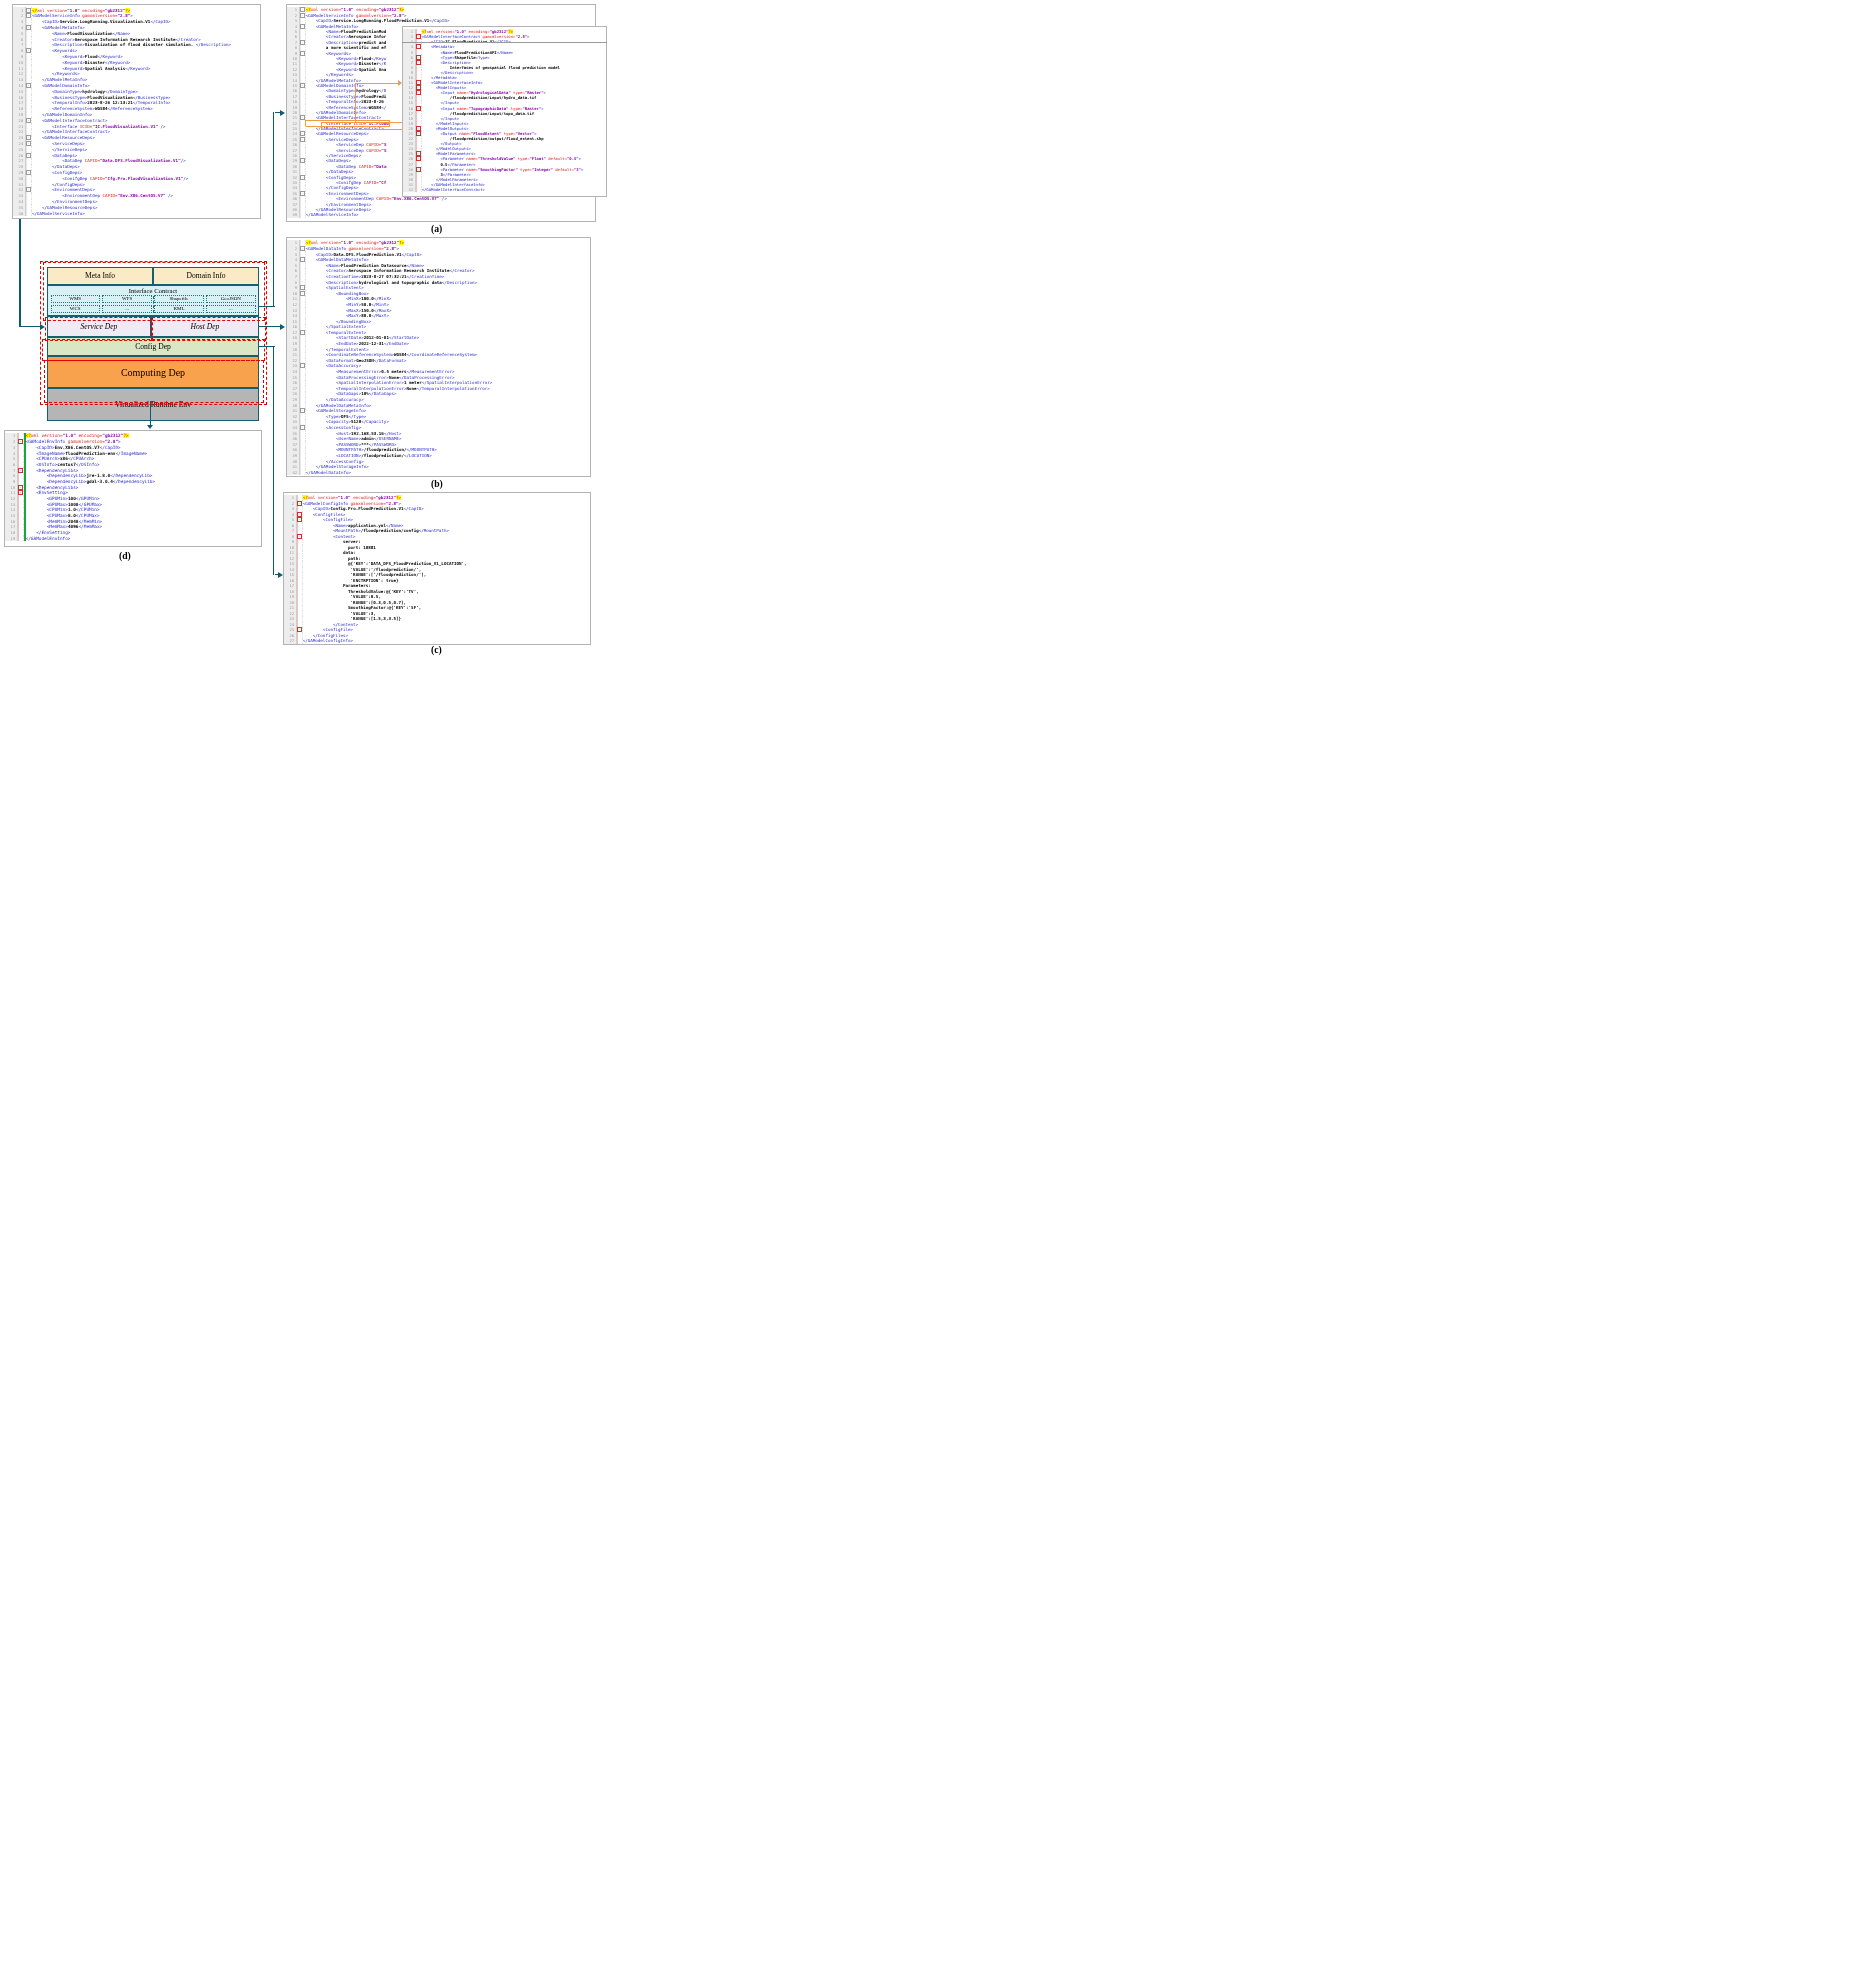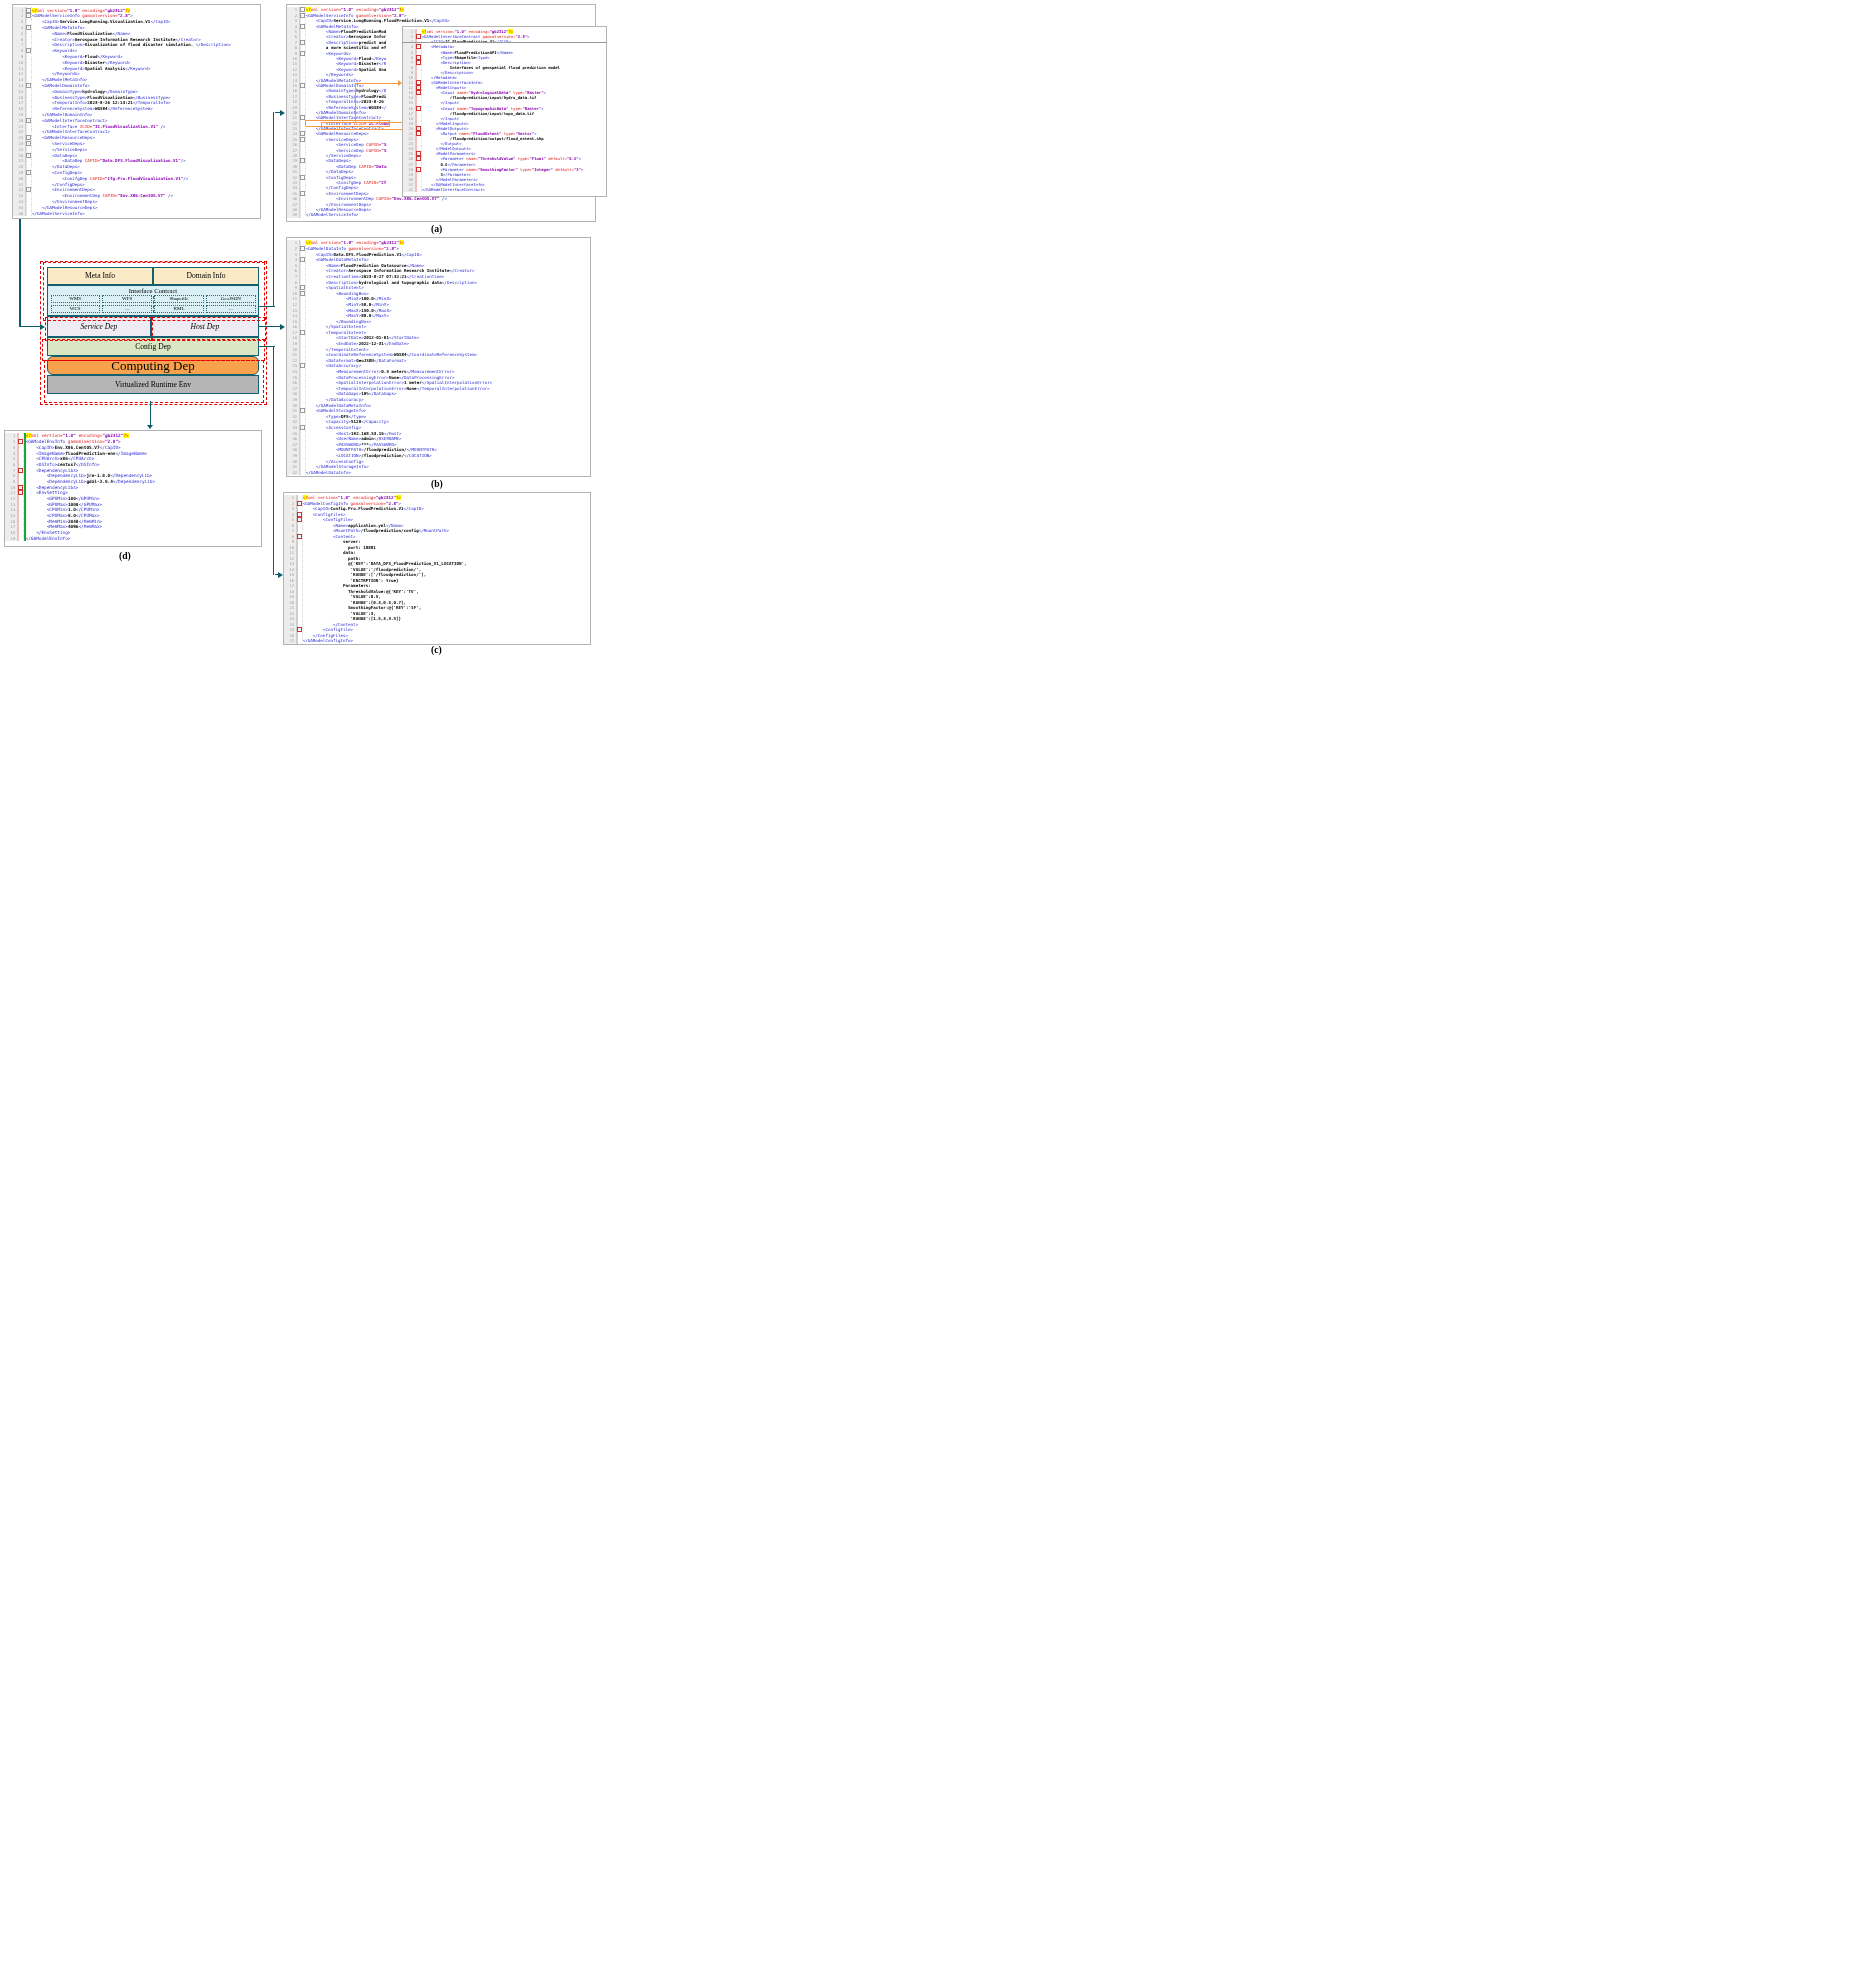--- a/index.html
+++ b/index.html
@@ -57,22 +57,22 @@
   #iface-grid{flex:1;display:flex;align-items:stretch;padding:0 2.5px 2.1px 2.5px;gap:2.5px;position:relative;}
   .fcol{flex:1;display:flex;flex-direction:column;gap:1.7px;}
   .fbox{flex:1;border:0.4px dotted #2a6d7d;background:#d9f0f4;display:flex;align-items:center;
         justify-content:center;font-size:5px;}
   #iface-divider{position:absolute;left:50%;top:0.8px;bottom:1.7px;border-left:0.8px dashed #2a6d7d;}
   #row-deps{display:flex;height:21px;}
   #row-deps .blk{background:#efebf5;font-size:7.6px;font-style:italic;}
   #blk-servicedep{flex:49;}
   #blk-datadep{flex:51;}
   #blk-config{height:19.4px;background:#d9e7c5;font-size:7.6px;}
-  #blk-computing{height:19px;background:#f9a24e;font-size:13px;border-radius:6px;}
-  #blk-runtime{height:19px;background:#b5b5b5;font-size:7.6px;}
+  #blk-computing{height:32px;background:#f9a24e;font-size:10px;}
+  #blk-runtime{height:33px;background:#b5b5b5;font-size:7.6px;}
   .reddash{position:absolute;border:1.3px dashed #e60000;z-index:15;pointer-events:none;}
   
   .teal{position:absolute;background:#0d5c6d;z-index:40;}
   .tealhead-r{position:absolute;width:0;height:0;border-top:3px solid transparent;
               border-bottom:3px solid transparent;border-left:5px solid #0d5c6d;z-index:40;}
   .tealhead-d{position:absolute;width:0;height:0;border-left:3px solid transparent;
               border-right:3px solid transparent;border-top:4.6px solid #0d5c6d;z-index:40;}
   .orange{position:absolute;background:#f49a42;z-index:20;}
   .orangehead-r{position:absolute;width:0;height:0;border-top:3px solid transparent;
                 border-bottom:3px solid transparent;border-left:4.6px solid #f49a42;z-index:20;}

